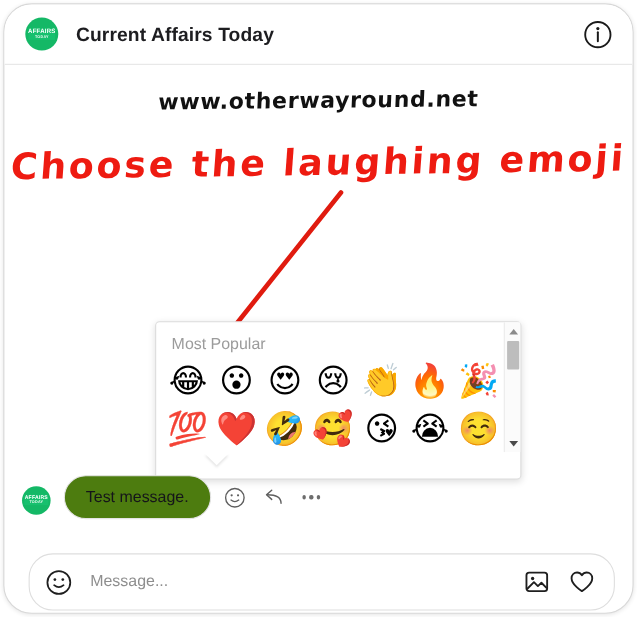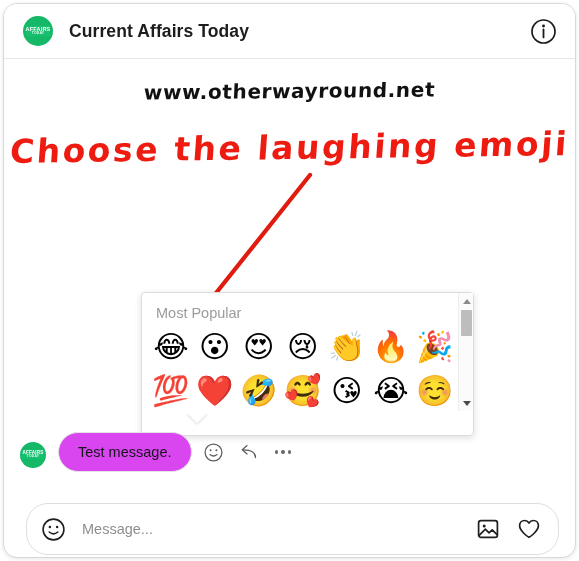--- a/index.html
+++ b/index.html
@@ -18,21 +18,21 @@
     overflow: hidden;
   }
   .window-frame {
     position: absolute;
     left: 3px;
     top: 3px;
     width: 573px;
     height: 555px;
     background: #ffffff;
     border: 1px solid #d8d8d8;
-    border-radius: 14px;
+    border-radius: 26px;
     box-sizing: border-box;
     box-shadow: 0 1px 4px rgba(0,0,0,0.10);
     overflow: hidden;
   }
 
   
   .header {
     position: absolute;
     left: 0; top: 0;
     width: 100%;
@@ -224,21 +224,21 @@
     align-self: flex-end;
     margin-bottom: 4px;
     overflow: hidden;
   }
   .msg-avatar .avatar-badge { font-size: 4.6px; }
   .msg-bubble {
     margin-left: 12px;
     padding: 11px 19px;
     border: 1px solid #e3e3e3;
     border-radius: 22px;
-    background: #d946ef;
+    background: #4d7c0f;
     font-size: 14.5px;
     color: #15151a;
     white-space: nowrap;
   }
   .msg-actions {
     display: flex;
     align-items: center;
     margin-left: 11px;
     gap: 14px;
   }

